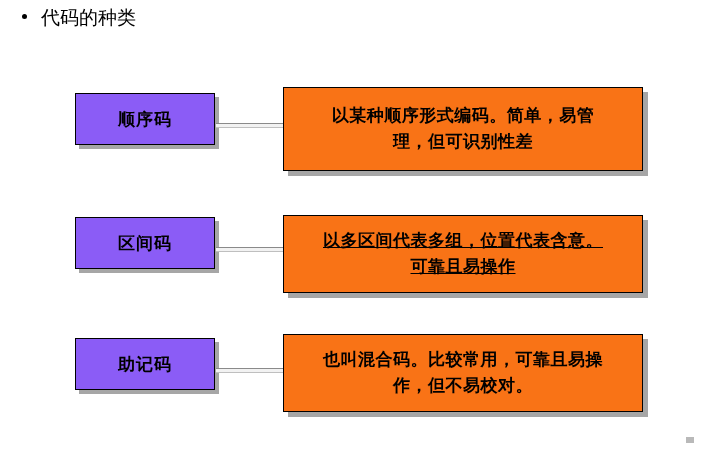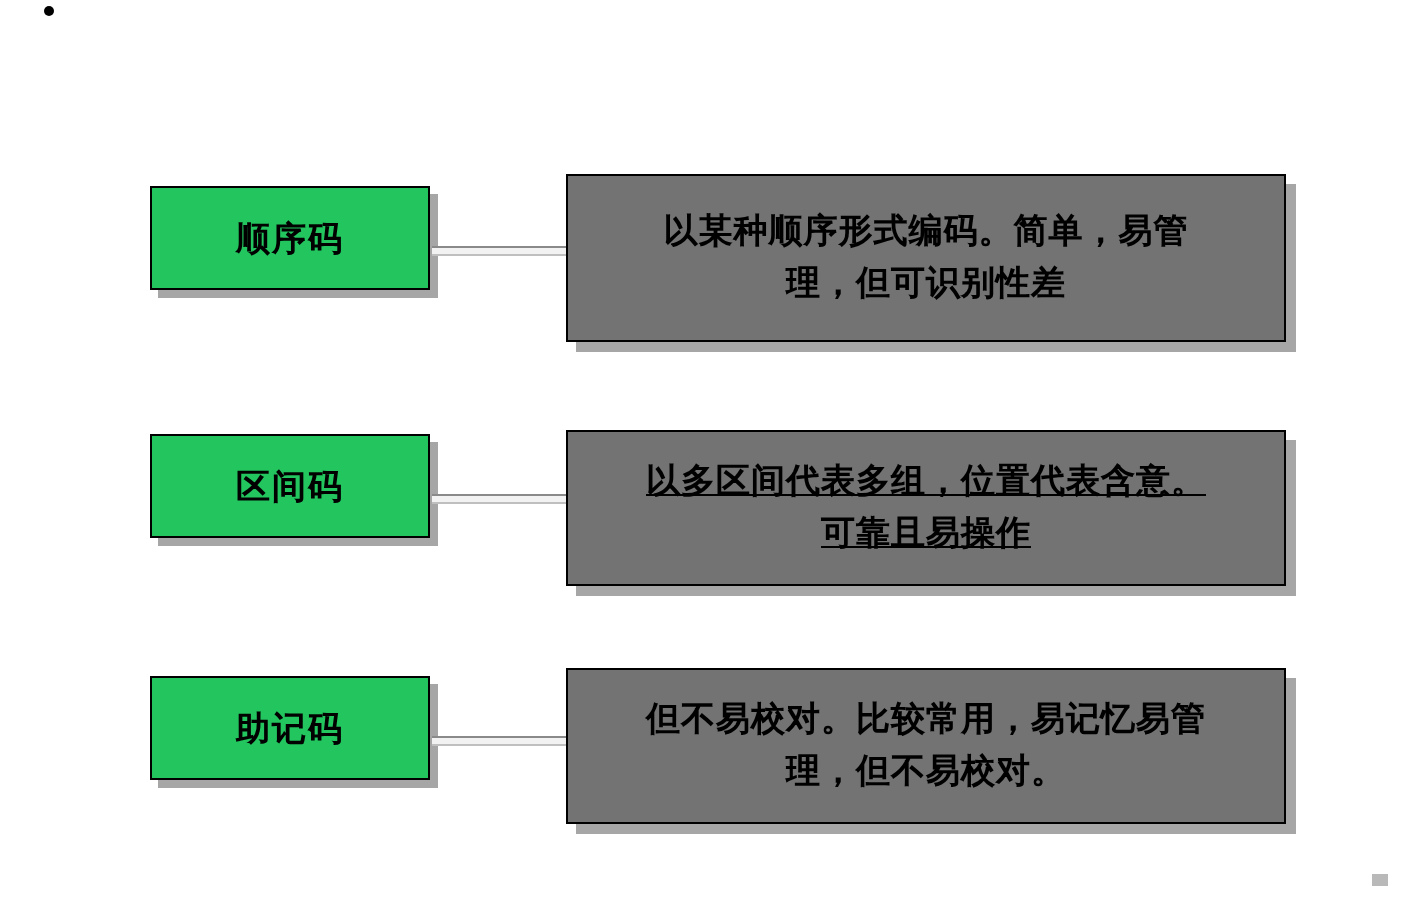--- a/index.html
+++ b/index.html
@@ -57,21 +57,21 @@
   .row-1 { top: 93px; }
   .row-2 { top: 217px; }
   .row-3 { top: 338px; }
 
   
   .label-box {
     position: absolute;
     left: 75px;
     width: 140px;
     height: 52px;
-    background: #22c55e;
+    background: #8b5cf6;
     border: 1px solid #000000;
     box-shadow: 4px 4px 0 0 #a6a6a6;
     box-sizing: border-box;
     display: flex;
     align-items: center;
     justify-content: center;
   }
   .label-box .txt {
     font-size: 17px;
     font-weight: bold;
@@ -90,21 +90,21 @@
     border-bottom: 1px solid #bfbfbf;
     background: #f2f2f2;
     top: 30px;
   }
 
   
   .desc-box {
     position: absolute;
     left: 283px;
     width: 360px;
-    background: #737373;
+    background: #f97316;
     border: 1px solid #000000;
     box-shadow: 5px 5px 0 0 #a6a6a6;
     box-sizing: border-box;
     display: flex;
     align-items: center;
     justify-content: center;
     padding: 8px 32px;
   }
   .desc-1 { height: 84px; top: -6px; }
   .desc-2 { height: 78px; top: -2px; text-decoration: underline; }
@@ -128,20 +128,21 @@
     width: 8px;
     height: 6px;
     background: #b9b9b9;
   }
 </style>
 </head>
 <body>
 
 <div class="title-row">
   <span class="bullet"></span>
+  <span class="title-text">代码的种类</span>
 </div>
 
 <div class="diagram">
 
   <div class="row row-1">
     <div class="label-box">
       <span class="txt">顺序码</span>
     </div>
     <div class="connector"></div>
     <div class="desc-box desc-1">
@@ -158,19 +159,19 @@
       <span class="txt">以多区间代表多组，位置代表含意。可靠且易操作</span>
     </div>
   </div>
 
   <div class="row row-3">
     <div class="label-box">
       <span class="txt">助记码</span>
     </div>
     <div class="connector"></div>
     <div class="desc-box desc-3">
-      <span class="txt">但不易校对。比较常用，易记忆易管理，但不易校对。</span>
+      <span class="txt">也叫混合码。比较常用，可靠且易操作，但不易校对。</span>
     </div>
   </div>
 
 </div>
 
 <div class="bottom-marker"></div>
 
 </body></html>

